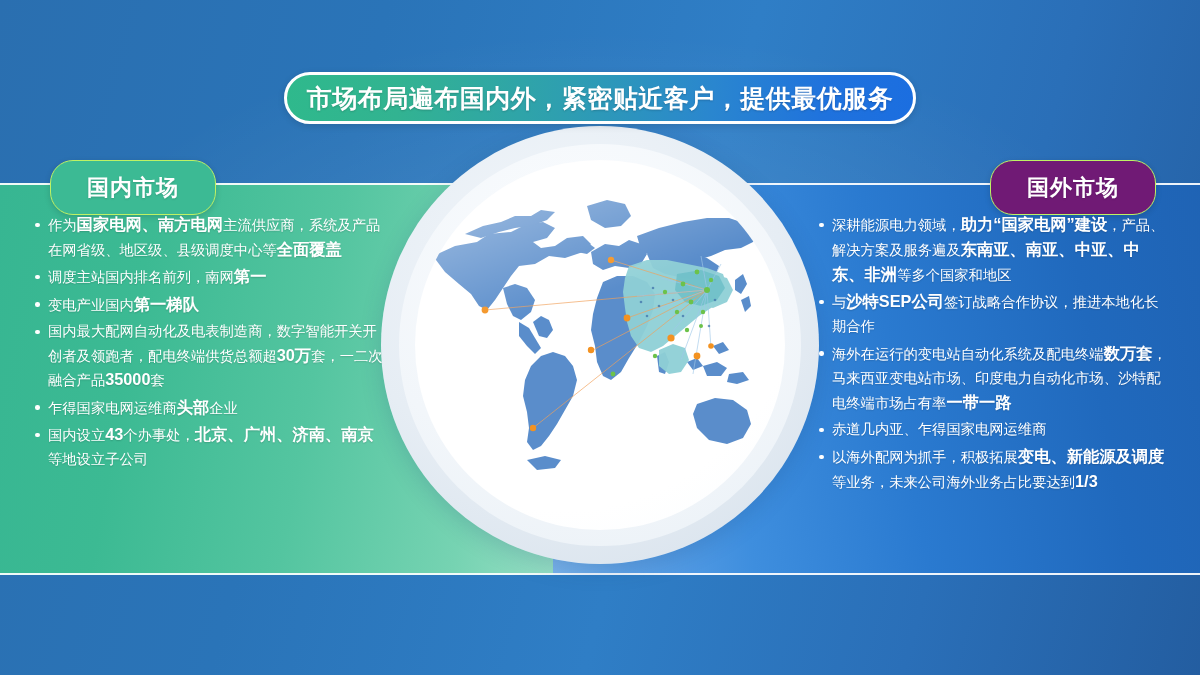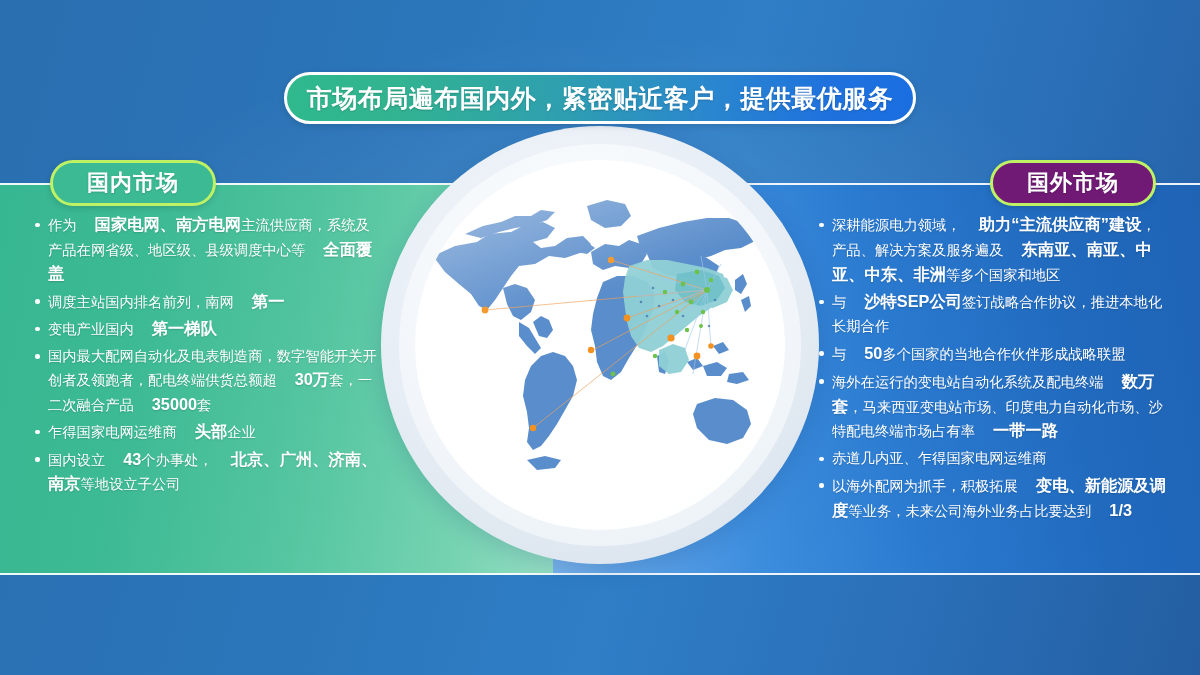--- a/index.html
+++ b/index.html
@@ -65,22 +65,22 @@
     overflow:hidden;
   }
   .globe-inner svg{position:absolute;left:0;top:0;}
   .globe-gloss{
     position:absolute;left:34px;top:34px;width:370px;height:370px;border-radius:50%;
     background:linear-gradient(160deg, rgba(255,255,255,.55) 0%, rgba(255,255,255,0) 40%);
   }
 
   
   .hdr{
-    position:absolute;height:46px;box-sizing:border-box;
-    border:3px solid #bef264;border-radius:23px;
+    position:absolute;height:55px;box-sizing:border-box;
+    border:1px solid #bef264;border-radius:23px;
     display:flex;align-items:center;justify-content:center;
     box-shadow:0 2px 6px rgba(0,0,0,.14);
   }
   .hdr-left{left:50px;top:160px;width:166px;background:#3cba94;}
   .hdr-right{right:52px;top:160px;width:166px;background:#701a75;}
   .hdr span{color:#fff;font-size:22px;font-weight:bold;letter-spacing:1px;white-space:nowrap;
     text-shadow:0 1px 2px rgba(0,0,0,.15);}
 
   
   .list{position:absolute;top:213px;}
@@ -88,21 +88,21 @@
   .list-right{left:818px;width:352px;}
   .bullet{
     position:relative;padding-left:14px;margin-bottom:3px;
     color:#ffffff;font-size:14.3px;line-height:23.5px;
     text-shadow:0 1px 1.5px rgba(0,0,0,.16);
   }
   .bullet::before{
     content:"";position:absolute;left:1px;top:9.5px;
     width:4.5px;height:4.5px;border-radius:50%;background:#ffffff;
   }
-  .bullet b{font-weight:bold;font-size:16.3px;margin-left:18px;}
+  .bullet b{font-weight:bold;font-size:16.3px;}
   .list-right .bullet{line-height:23.8px;margin-bottom:3px;}
 </style>
 </head>
 <body>
 
 <div id="stage">
 
   <div class="bg-base"></div>
   <div class="bg-vign"></div>
 
@@ -235,21 +235,20 @@
 
   <div class="list list-left" id="domestic-list">
       <div class="bullet"><span>作为</span><b>国家电网、南方电网</b><span>主流供应商，系统及产品在网省级、地区级、县级调度中心等</span><b>全面覆盖</b></div>
       <div class="bullet"><span>调度主站国内排名前列，南网</span><b>第一</b></div>
       <div class="bullet"><span>变电产业国内</span><b>第一梯队</b></div>
       <div class="bullet"><span>国内最大配网自动化及电表制造商，数字智能开关开创者及领跑者，配电终端供货总额超</span><b>30万</b><span>套，一二次融合产品</span><b>35000</b><span>套</span></div>
       <div class="bullet"><span>乍得国家电网运维商</span><b>头部</b><span>企业</span></div>
       <div class="bullet"><span>国内设立</span><b>43</b><span>个办事处，</span><b>北京、广州、济南、南京</b><span>等地设立子公司</span></div>
     </div>
   <div class="list list-right" id="overseas-list">
-      <div class="bullet"><span>深耕能源电力领域，</span><b>助力“主流供应商”建设</b><span>，产品、解决方案及服务遍及</span><b>东南亚、南亚、中亚、中东、非洲</b><span>等多个国家和地区</span></div>
+      <div class="bullet"><span>深耕能源电力领域，</span><b>助力“国家电网”建设</b><span>，产品、解决方案及服务遍及</span><b>东南亚、南亚、中亚、中东、非洲</b><span>等多个国家和地区</span></div>
       <div class="bullet"><span>与</span><b>沙特SEP公司</b><span>签订战略合作协议，推进本地化长期合作</span></div>
-      <div class="bullet"><span>与</span><b>50</b><span>多个国家的当地合作伙伴形成战略联盟</span></div>
       <div class="bullet"><span>海外在运行的变电站自动化系统及配电终端</span><b>数万套</b><span>，马来西亚变电站市场、印度电力自动化市场、沙特配电终端市场占有率</span><b>一带一路</b></div>
       <div class="bullet"><span>赤道几内亚、乍得国家电网运维商</span></div>
       <div class="bullet"><span>以海外配网为抓手，积极拓展</span><b>变电、新能源及调度</b><span>等业务，未来公司海外业务占比要达到</span><b>1/3</b></div>
     </div>
 
 </div>
 
 </body></html>

